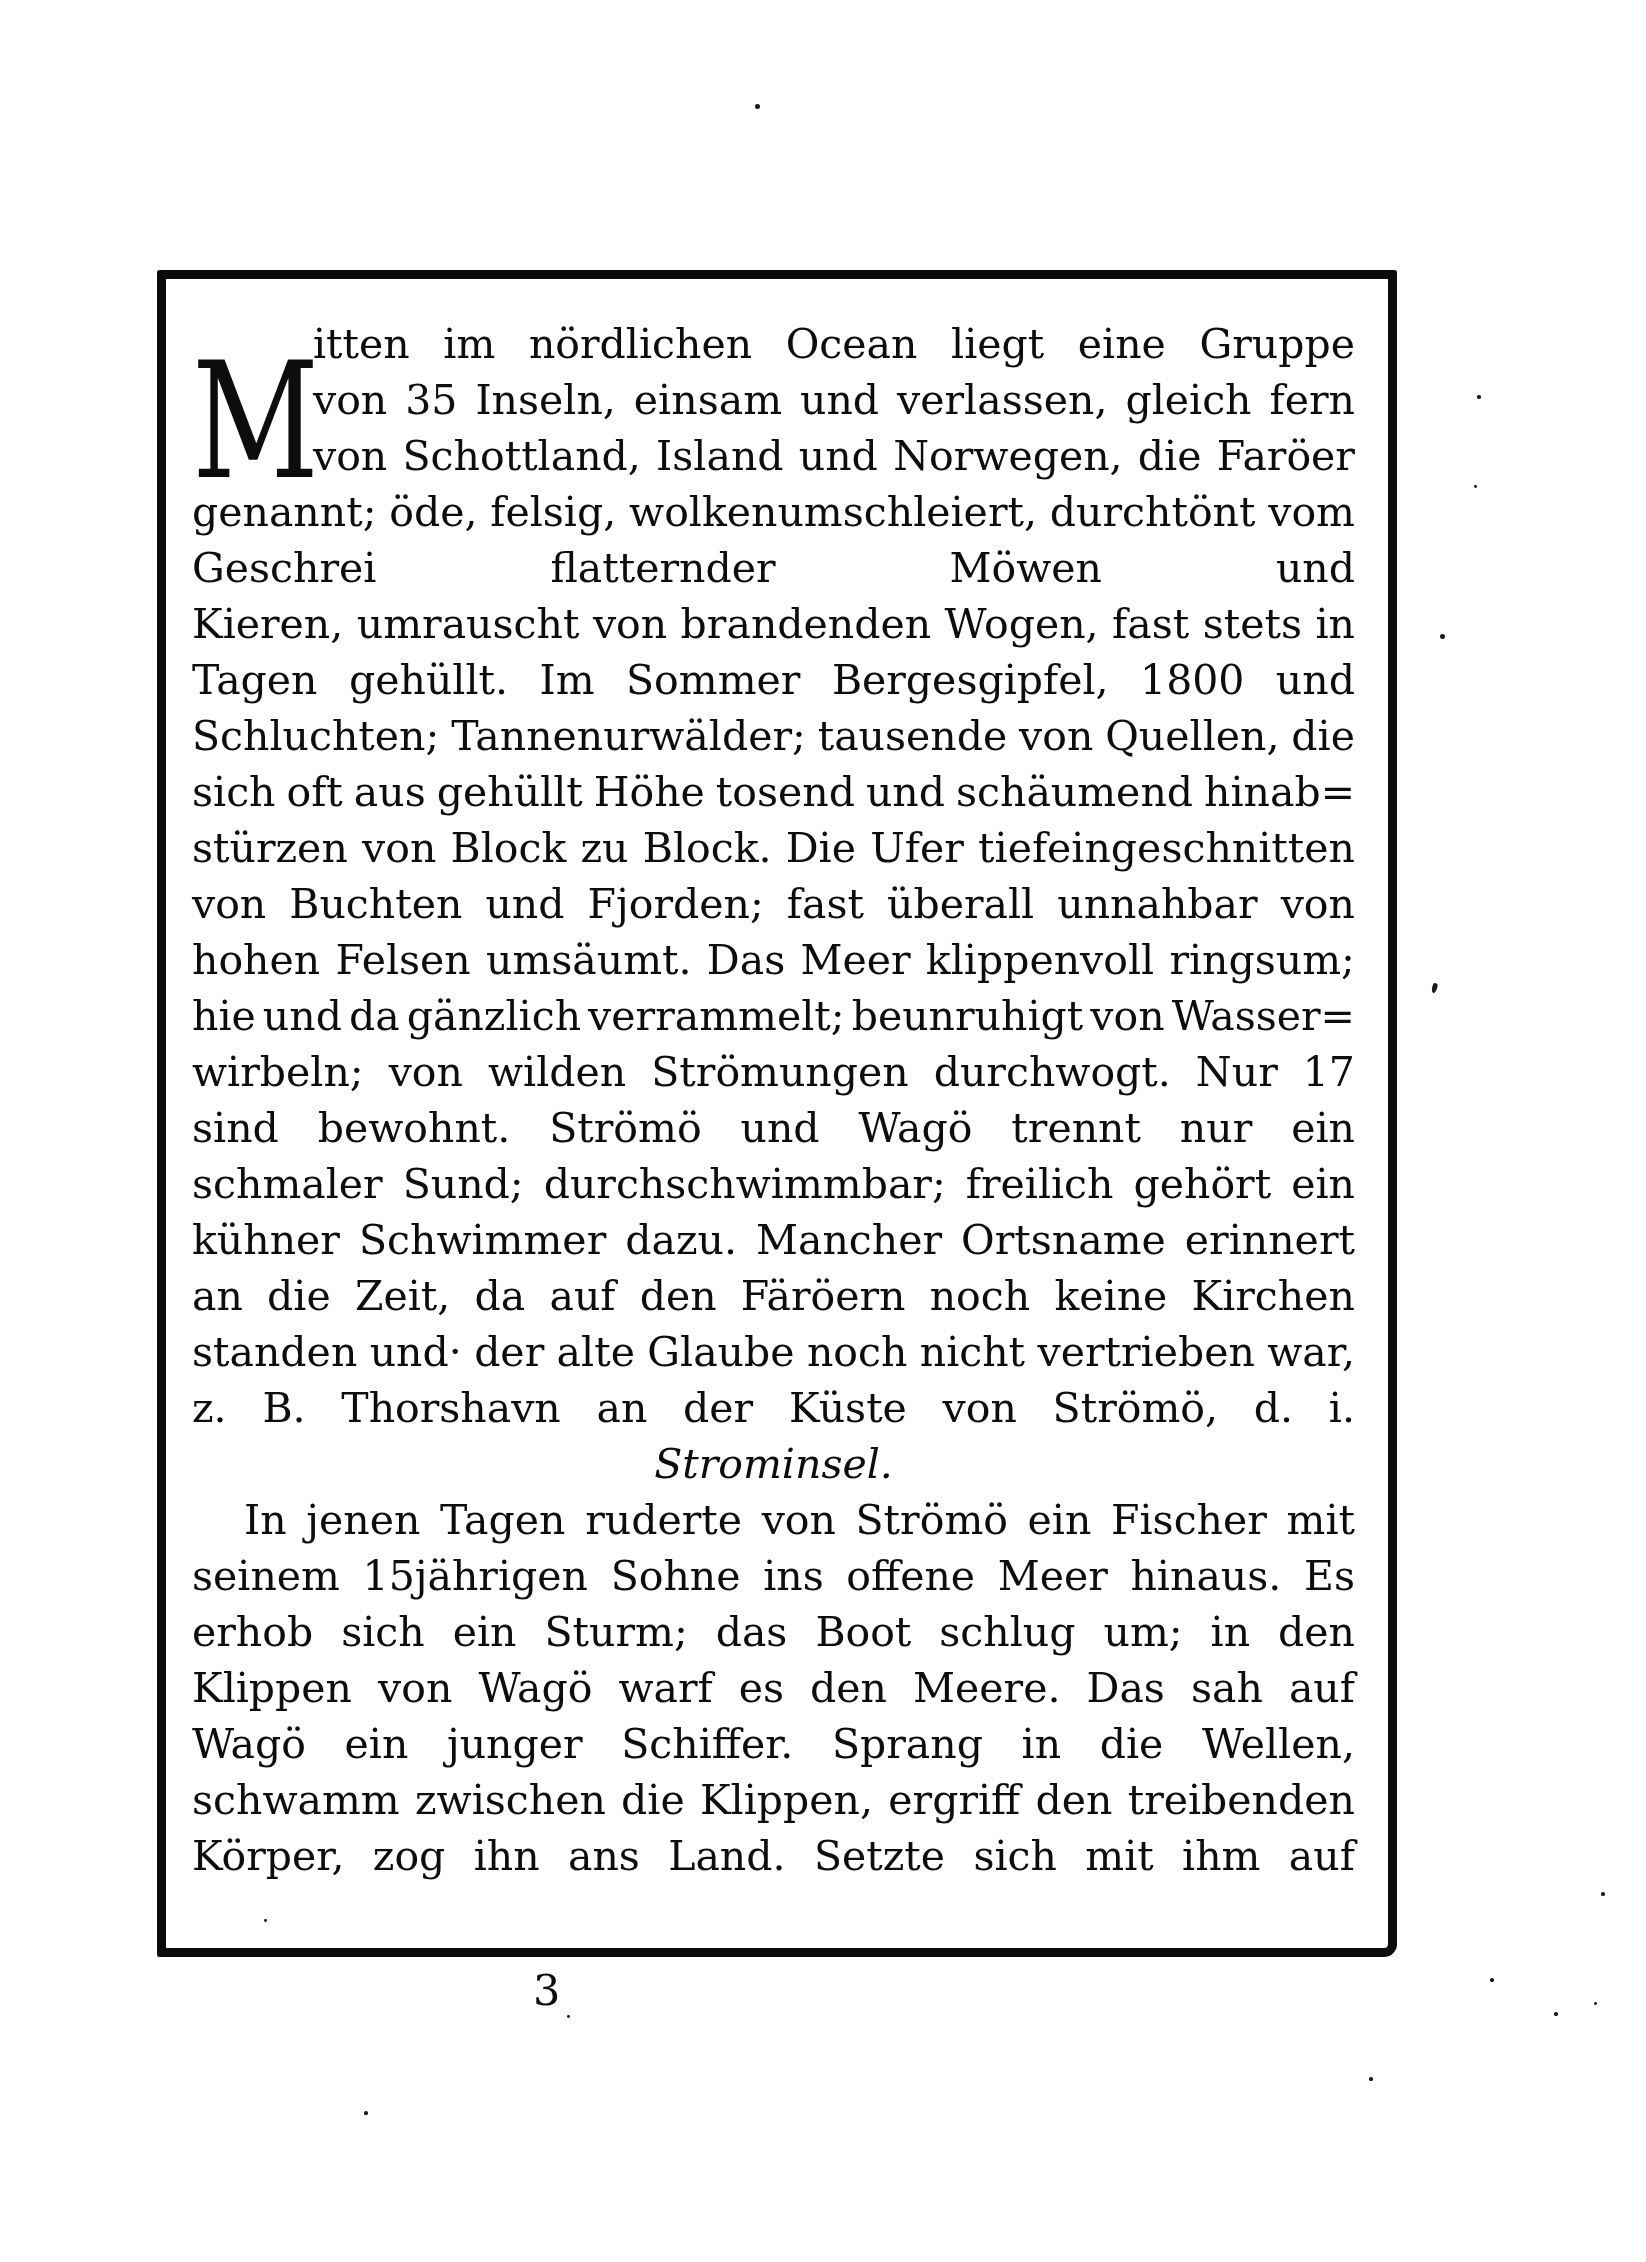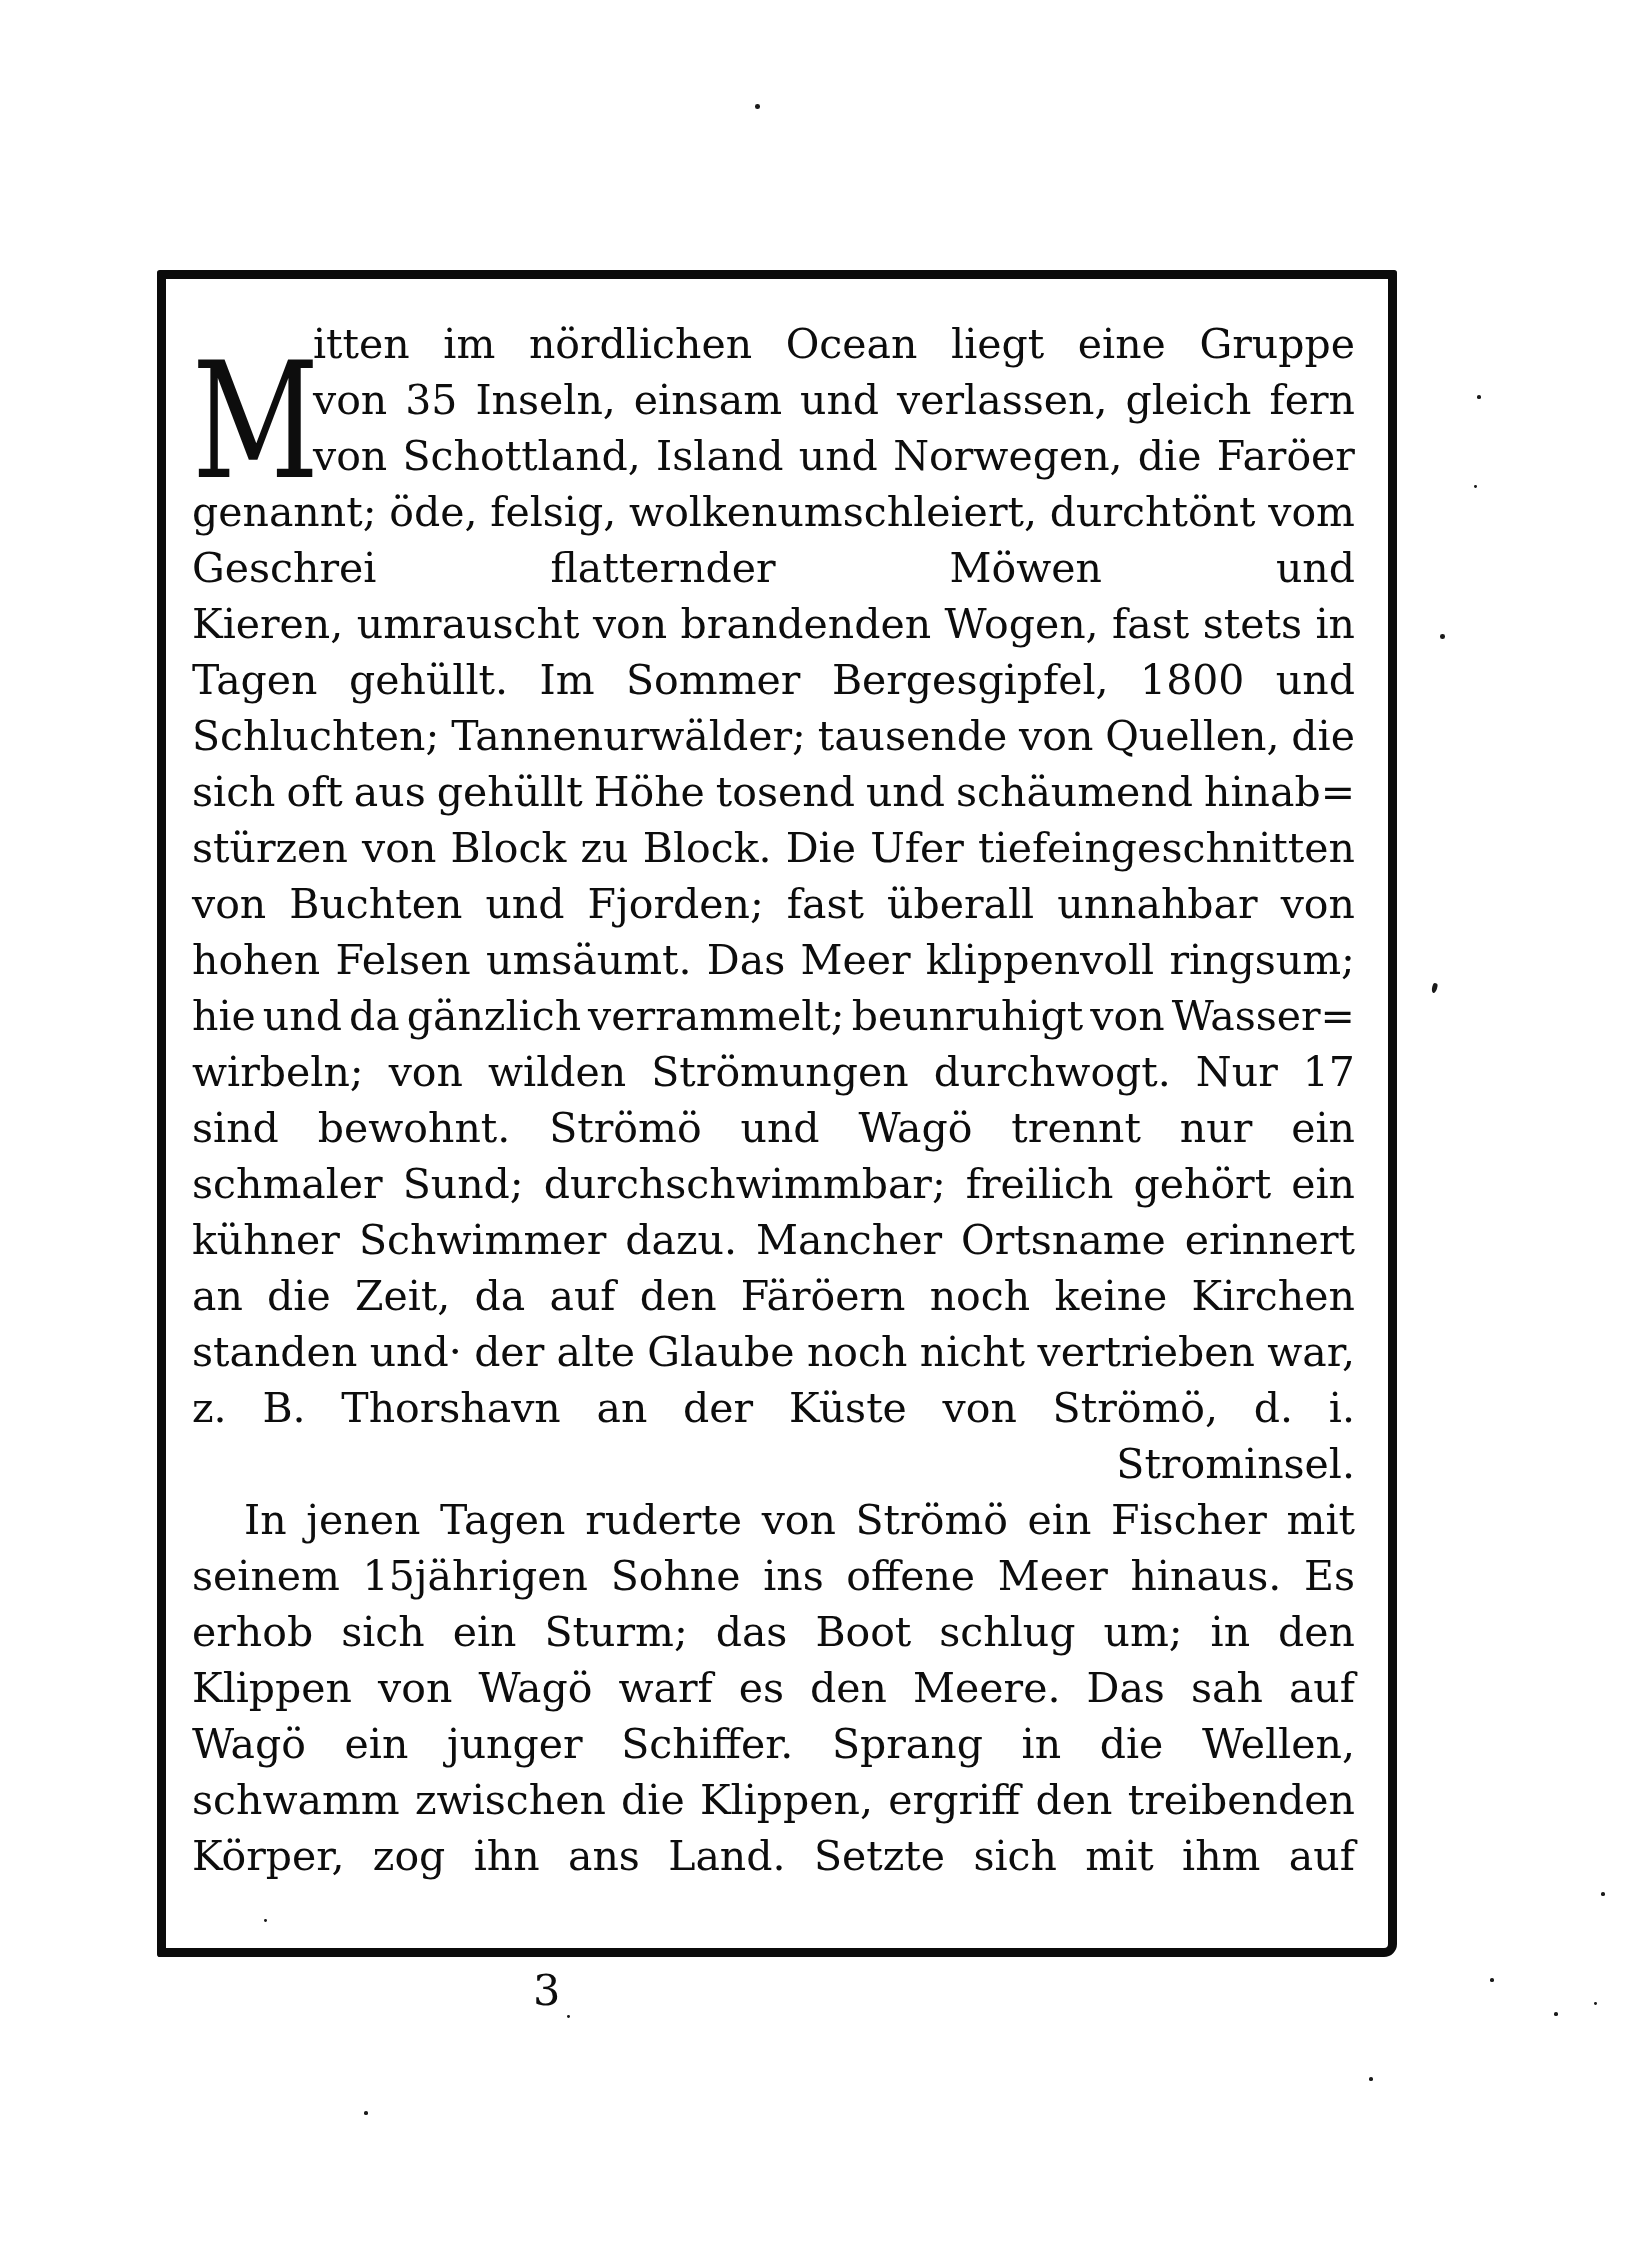--- a/index.html
+++ b/index.html
@@ -24,21 +24,21 @@
   .line{
     display:flex;
     justify-content:space-between;
     align-items:baseline;
     height:56px;
     font-size:41px;
     line-height:56px;
     white-space:nowrap;
   }
   .line.dc{margin-left:121px;}
-  .line.left{justify-content:flex-end;}
+  .line.left{justify-content:center;font-style:italic;}
   .line.indent{padding-left:52px;}
   .dropcap{
     position:absolute;
     left:0;top:24px;
     font-size:207px;
     line-height:1;
     transform:scale(0.60,0.78);
     transform-origin:top left;
     letter-spacing:-3.7px;
   }

